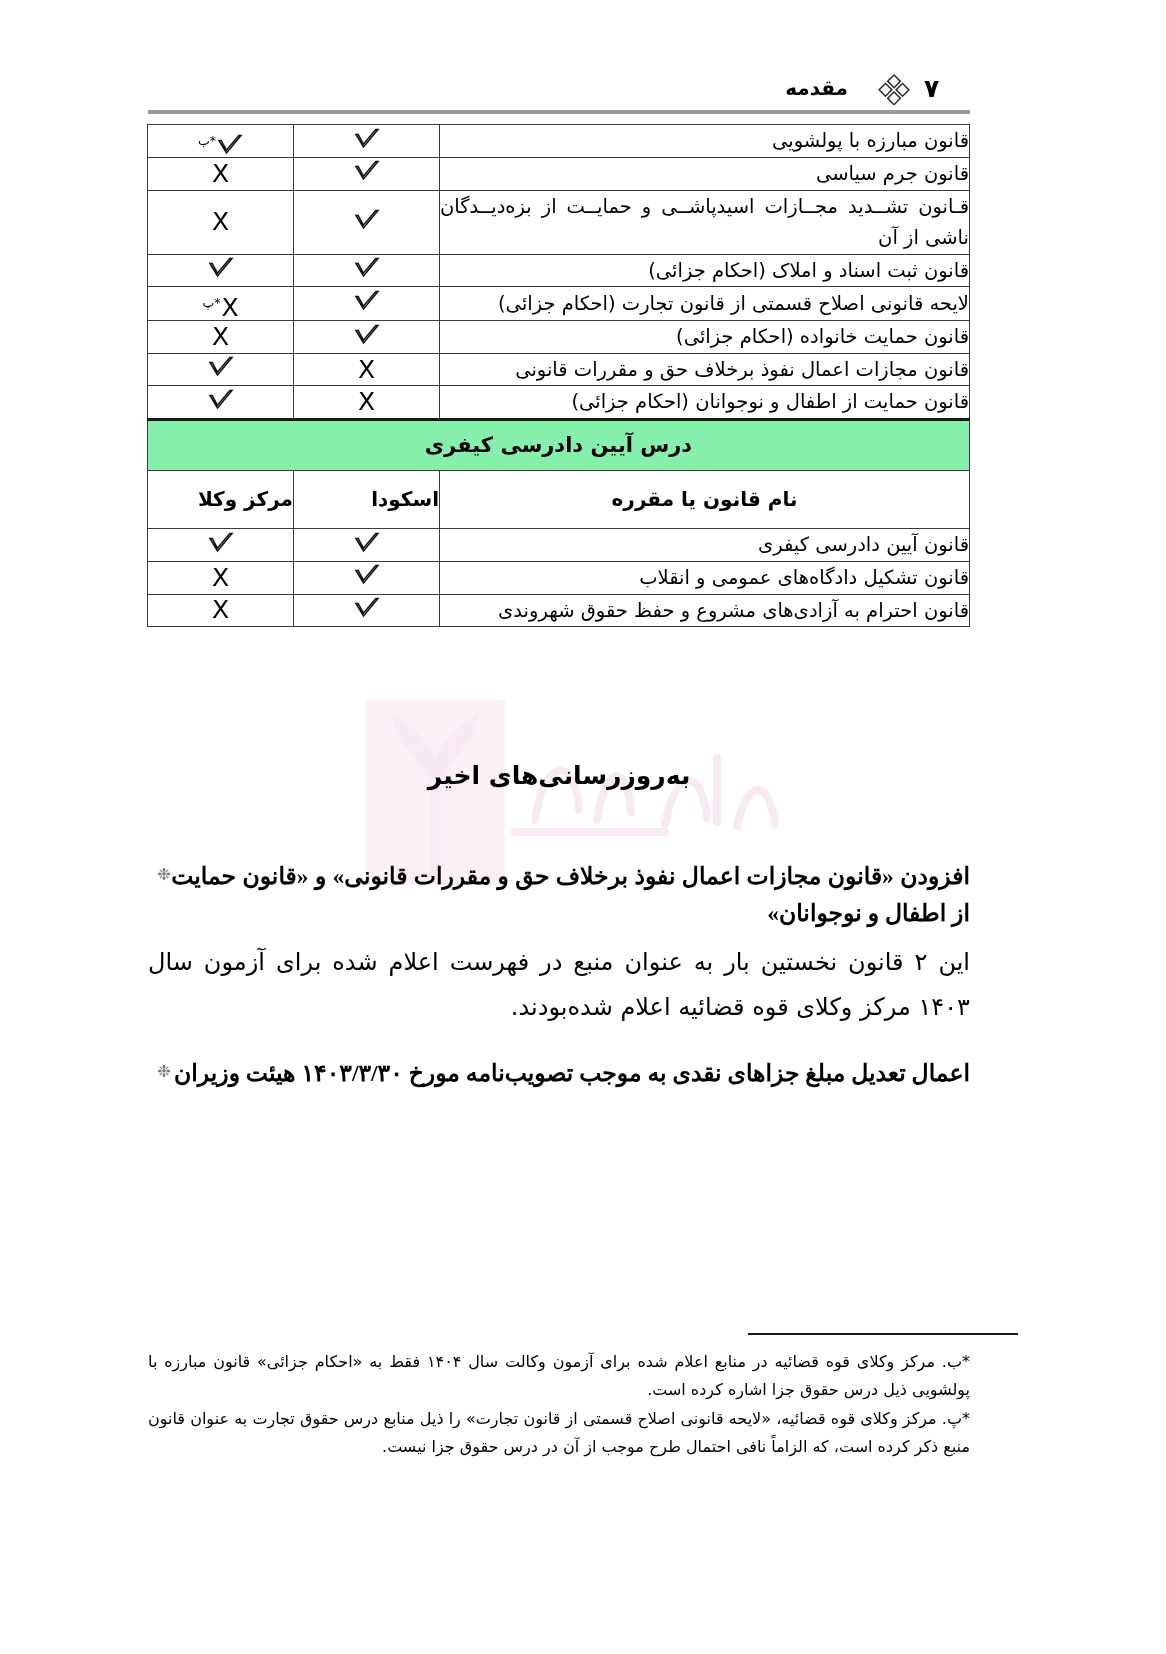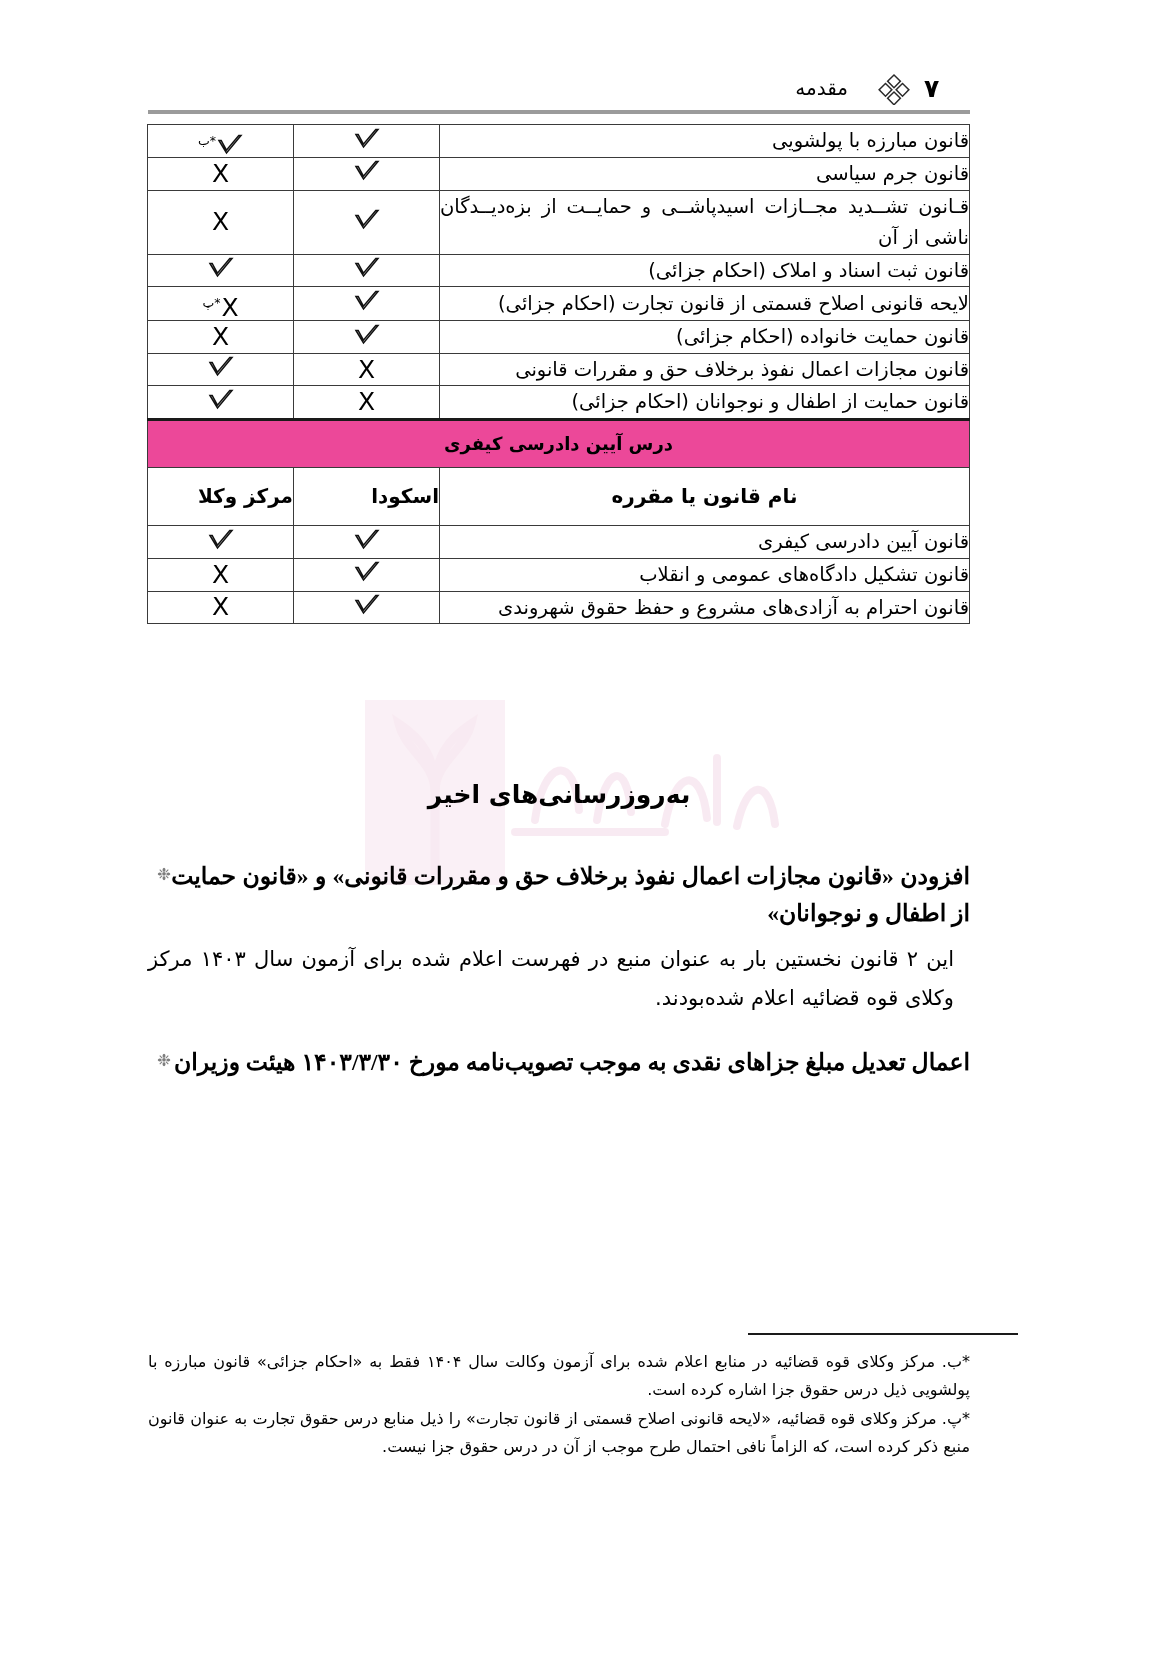--- a/index.html
+++ b/index.html
@@ -56,21 +56,21 @@
   }
   .runhead .ornament {
     width: 60px;
     display: flex;
     align-items: center;
     justify-content: center;
   }
   .runhead .ornament svg { display:block; }
   .runhead .chapter {
     font-size: 20px;
-    font-weight: 400;
+    font-weight: 700;
     padding-right: 16px;
   }
   .runhead-rule {
     position: absolute;
     left: 148px;
     top: 110px;
     width: 822px;
     height: 4px;
     background: #9b9b9b;
     z-index: 2;
@@ -134,39 +134,39 @@
     font-size: 25px;
     font-weight: 400;
     line-height: 1;
     font-family: "DejaVu Sans", sans-serif;
     display: inline-block;
   }
   .tick { display:inline-block; }
   .tick svg { display:block; }
 
   tr.section-head td {
-    background: #ec4899;
+    background: #86efac;
     text-align: center;
-    font-size: 18px;
+    font-size: 21px;
     font-weight: 700;
     padding: 12px 0 13px;
     border-top: 3.4px solid #1a1a1a;
   }
   tr.colhead td {
     font-size: 20px;
     font-weight: 700;
     padding: 12px 0 13px;
   }
   tr.colhead td.name { text-align: center; }
 
   
   .section-title {
     position: absolute;
     left: 148px;
-    top: 780px;
+    top: 761px;
     width: 822px;
     text-align: center;
     font-size: 25px;
     font-weight: 700;
     z-index: 2;
   }
 
   
   .content {
     position: absolute;
@@ -193,25 +193,25 @@
   .bullet-mark {
     flex: 0 0 auto;
     margin-right: 0;
     margin-left: 9px;
     color: #7d7d7d;
     font-size: 17px;
     line-height: 1.9;
     order: 2;
   }
   .para {
-    font-size: 21px;
+    font-size: 24px;
     line-height: 1.85;
     text-align: justify;
     text-align-last: right;
-    margin: 4px 16px 26px 0;
+    margin: 4px 0 26px 0;
   }
   .para.tight { margin-bottom: 0; }
 
   
   .fn-rule {
     position: absolute;
     right: 148px;
     top: 1333px;
     width: 270px;
     height: 2.4px;

